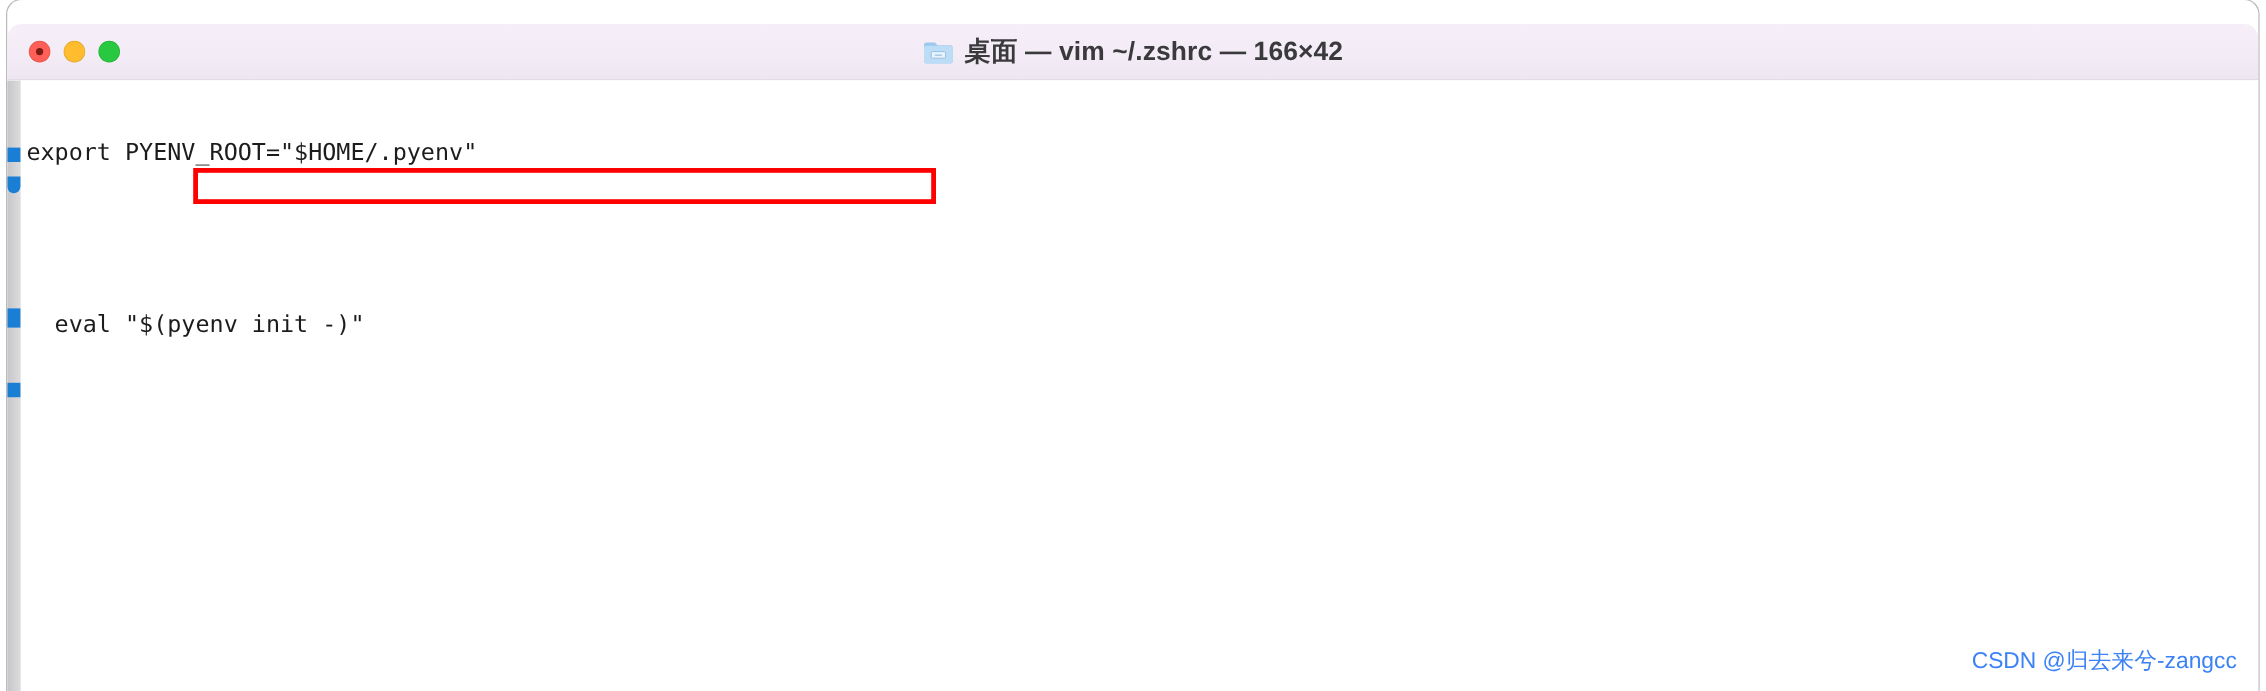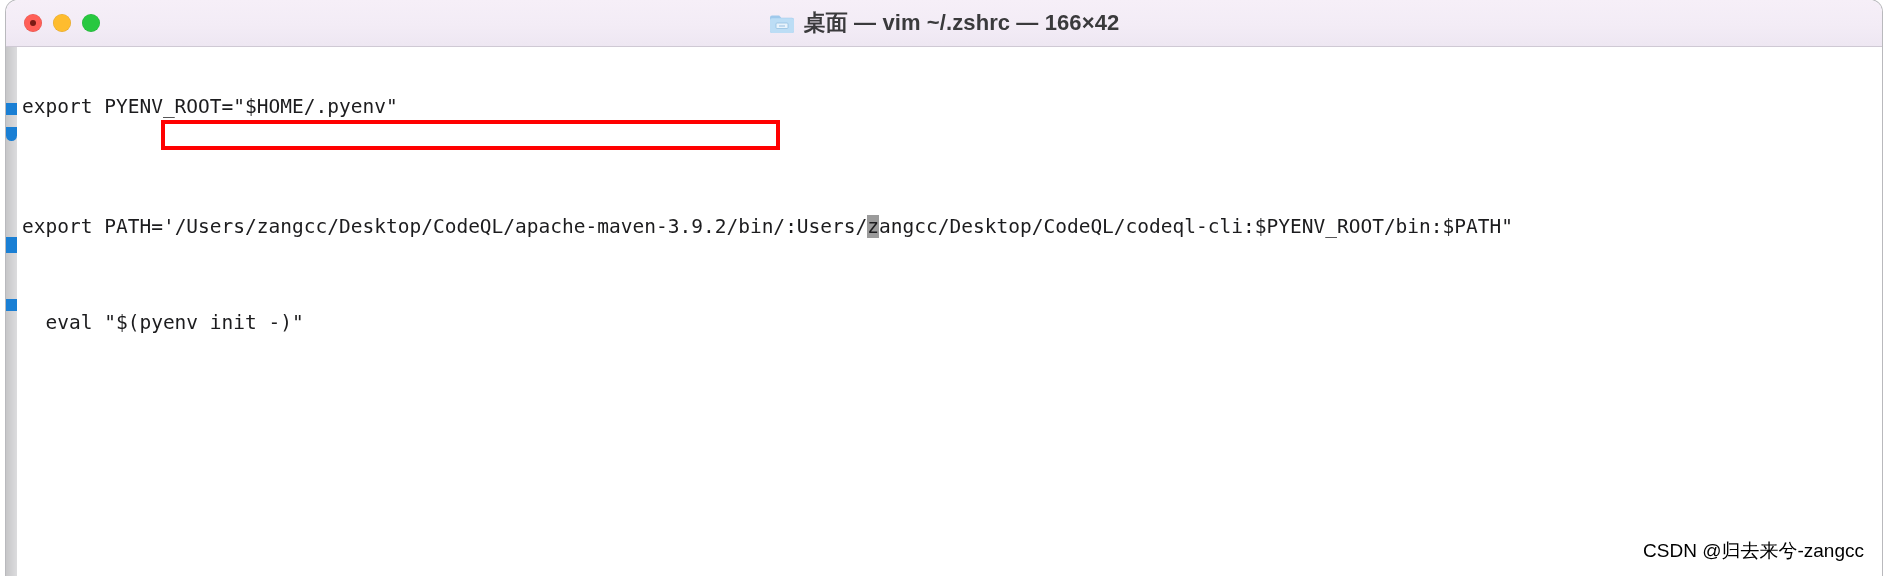--- a/index.html
+++ b/index.html
@@ -29,20 +29,21 @@
   }
 
   
   #title-bar {
     position: relative;
     height: 46px;
     background: linear-gradient(to bottom, #f6eff8 0%, #f3ecf6 55%, #eee7f2 100%);
     border-bottom: 1px solid #cfc9d4;
     border-radius: 12px 12px 0 0;
     display: flex;
+    margin-top: 20px;
   }
   #traffic-lights {
     position: absolute;
     left: 18px;
     top: 0;
     height: 46px;
     display: flex;
     align-items: center;
     gap: 11px;
   }
@@ -160,21 +161,21 @@
     pointer-events: none;
   }
 
   
   #watermark {
     position: absolute;
     right: 24px;
     bottom: 12px;
     font-family: "Liberation Sans", sans-serif;
     font-size: 19px;
-    color: #000000;
+    color: #3b82f6;
     white-space: nowrap;
   }
 
   
   #left-page-edge {
     position: absolute;
     left: 0; top: 0;
     width: 7px; height: 576px;
     background: #ffffff;
   }
@@ -214,21 +215,20 @@
       <div class="gutter-mark" id="gm1"></div>
       <div class="gutter-mark" id="gm2"></div>
       <div class="gutter-mark" id="gm3"></div>
       <div class="gutter-mark" id="gm4"></div>
     </div>
 
     <div id="code-area">
       <div class="code-line">export PYENV_ROOT="$HOME/.pyenv"</div>
 
       
-      <div class="code-line"><span>export PATH=</span><span>'/Users/zangcc/Desktop/CodeQL/apache-maven-3.9.2/bin/</span><span>:Users/</span><span class="cursor-block">z</span><span>angcc/Desktop/CodeQL/codeql-cli:$PYENV_ROOT/bin:$PATH"</span></div>
 
       <div class="code-line">  eval "$(pyenv init -)"</div>
       <div class="code-line blank"></div>
       
       
       
       
       
       
       

